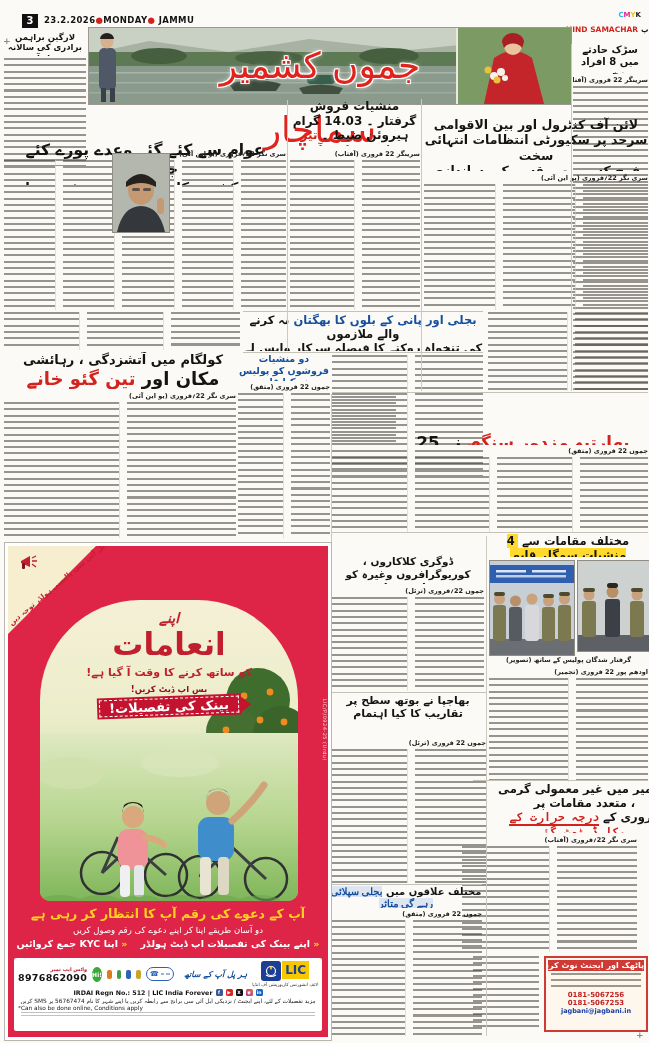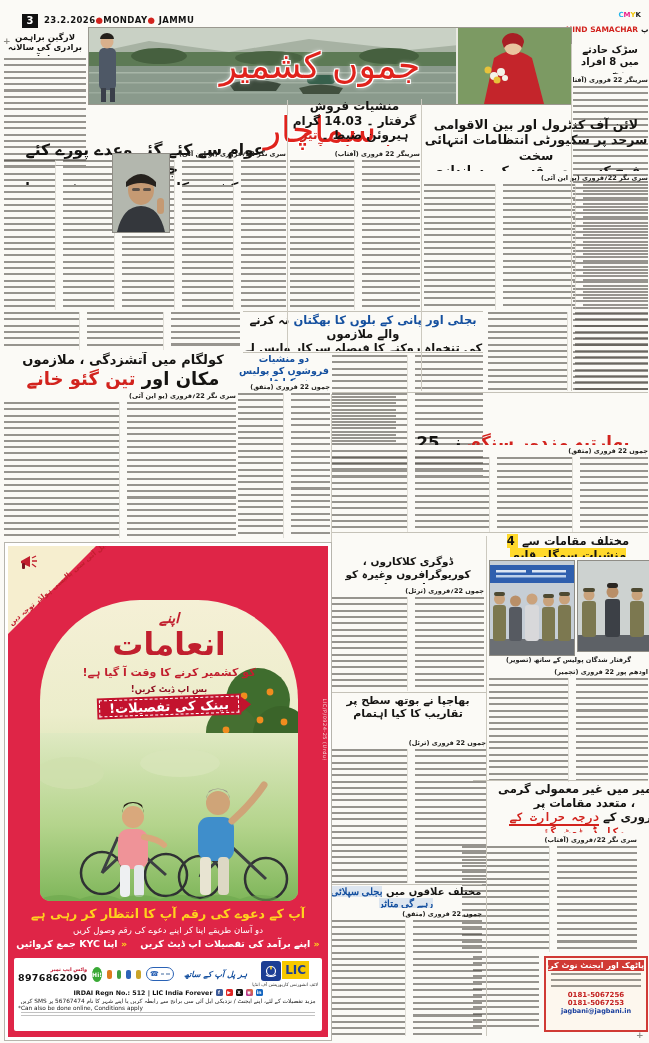--- a/index.html
+++ b/index.html
@@ -231,21 +231,21 @@
   </div>
   <div class="hline" style="left:243px;top:352px;width:240px;"></div>
   <div class="abs" style="left:332px;top:355px;width:151px;height:121px;">
     <div class="cols">
       <div class="col"></div>
       <div class="col"></div>
     </div>
   </div>
 
   <div class="abs hl" style="left:10px;top:352px;width:226px;height:37px;">
-    <div style="font-size:13px;">کولگام میں آتشزدگی ، ملازموں</div>
+    <div style="font-size:13px;">کولگام میں آتشزدگی ، رہائشی</div>
     <div style="font-size:18px;"><span>مکان اور </span><span class="red">تین گئو خانے خاکستر</span></div>
   </div>
   <div class="abs body-block" style="left:4px;top:392px;width:232px;height:146px;">
     <div class="dl">سری نگر 22؍فروری (یو این آئی)</div>
     <div class="colwrap">
         <div class="cols">
       <div class="col"></div>
       <div class="col"></div>
     </div>
       </div>
@@ -445,21 +445,21 @@
             <circle cx="48" cy="128" r="3.4"></circle>
               <circle cx="72" cy="138" r="3.4"></circle>
               <circle cx="100" cy="140" r="3.4"></circle>
             <circle cx="56" cy="160" r="3.4"></circle>
               <circle cx="90" cy="164" r="3.4"></circle>
               <circle cx="74" cy="76" r="3.4"></circle>
           </g>
         </svg>
         <div class="ad-pre">اپنے</div>
         <div class="ad-big">انعامات</div>
-        <div class="ad-sub">کو کشمیر کرنے کا وقت آ گیا ہے!</div>
+        <div class="ad-sub">کو ساتھ کرنے کا وقت آ گیا ہے!</div>
         <div class="ad-update">بس اپ ڈیٹ کریں!</div>
         <div class="ad-badge">بینک کی تفصیلات!</div>
         <svg class="abs" style="left:0;bottom:0;z-index:2;" width="258" height="168" viewBox="0 0 258 168">
           <defs>
             <linearGradient id="grass" x1="0" y1="0" x2="0" y2="1">
               <stop offset="0" stop-color="#dfe9c2"></stop>
                 <stop offset="0.55" stop-color="#b4d48c"></stop>
                 <stop offset="1" stop-color="#7fb65a"></stop>
             </linearGradient>
           </defs>
@@ -484,21 +484,21 @@
           <circle cx="178" cy="70" r="12" fill="#cfa478"></circle>
           <path d="M166,66 a12,10 0 0 1 24,0 l-3,-8 a13,9 0 0 0 -18,0 z" fill="#9a958c"></path>
           <path d="M192,88 Q212,70 224,52" stroke="#cfa478" stroke-width="7" fill="none" stroke-linecap="round"></path>
           <path d="M0,166 q20,-8 40,0 q20,-8 40,0 q20,-8 40,0 q20,-8 40,0 q20,-8 40,0 q20,-8 40,0 l0,2 l-240,0 z" fill="#6ca64c" opacity="0.6"></path>
         </svg>
       </div>
       <div class="ad-claim">آپ کے دعوے کی رقم آپ کا انتظار کر رہی ہے</div>
       <div class="ad-ways">دو آسان طریقے اپنا کر اپنے دعوے کی رقم وصول کریں</div>
       <div class="ad-bullets">
         <span class="chev">«</span>
-        <span>اپنے برآمد کی تفصیلات اپ ڈیٹ کریں</span>
+        <span>اپنے بینک کی تفصیلات اپ ڈیٹ ہولڈر</span>
         &nbsp;&nbsp;
         <span class="chev">«</span>
         <span>اپنا KYC جمع کروائیں</span>
       </div>
       <div class="ad-strip">
         <div style="display:flex;align-items:center;gap:5px;height:26px;">
           <div>
             <div class="wa-label">واٹس ایپ نمبر</div>
             <div class="wa-num">8976862090</div>
           </div>

